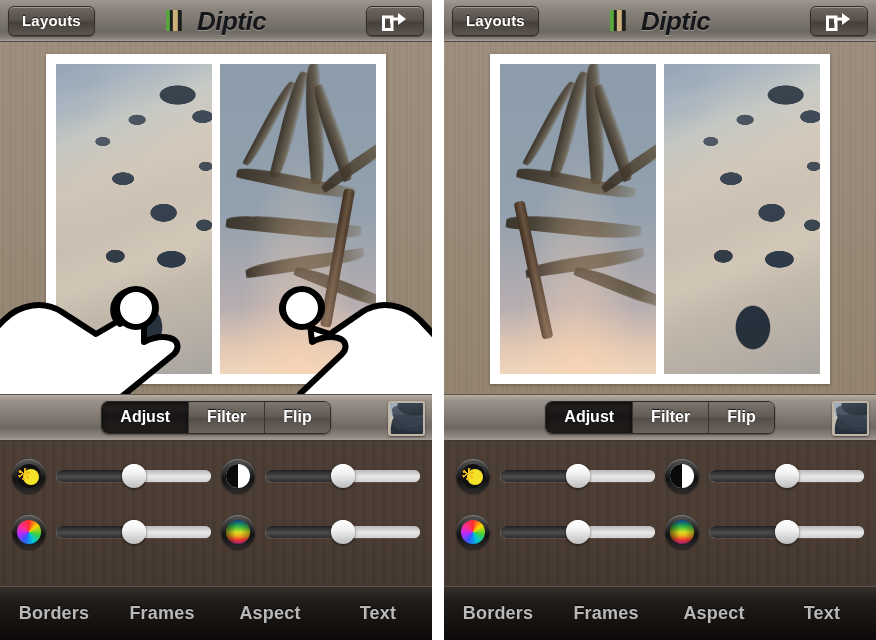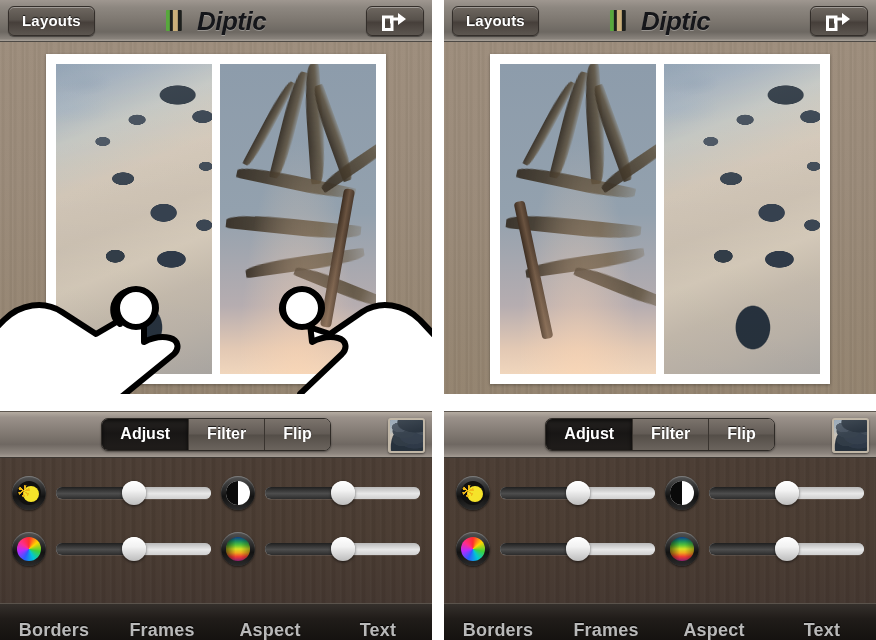--- a/index.html
+++ b/index.html
@@ -157,21 +157,20 @@
   
   .edit-bar {
     position: relative;
     height: 47px;
     background: linear-gradient(to bottom, #b5aca2 0%, #9a918a 12%, #837b74 45%, #6f6862 72%, #8d857e 92%, #a49b93 100%);
     border-top: 1px solid #5e5750;
     border-bottom: 1px solid #3d3833;
     display: flex;
     align-items: center;
     justify-content: center;
-    margin-top: 17px;
   }
 
   .seg {
     display: flex;
     border: 1px solid #2e2a26;
     border-radius: 7px;
     overflow: hidden;
     box-shadow: inset 0 1px 0 rgba(255,255,255,0.22), 0 1px 2px rgba(0,0,0,0.4);
   }
   .seg-item {

